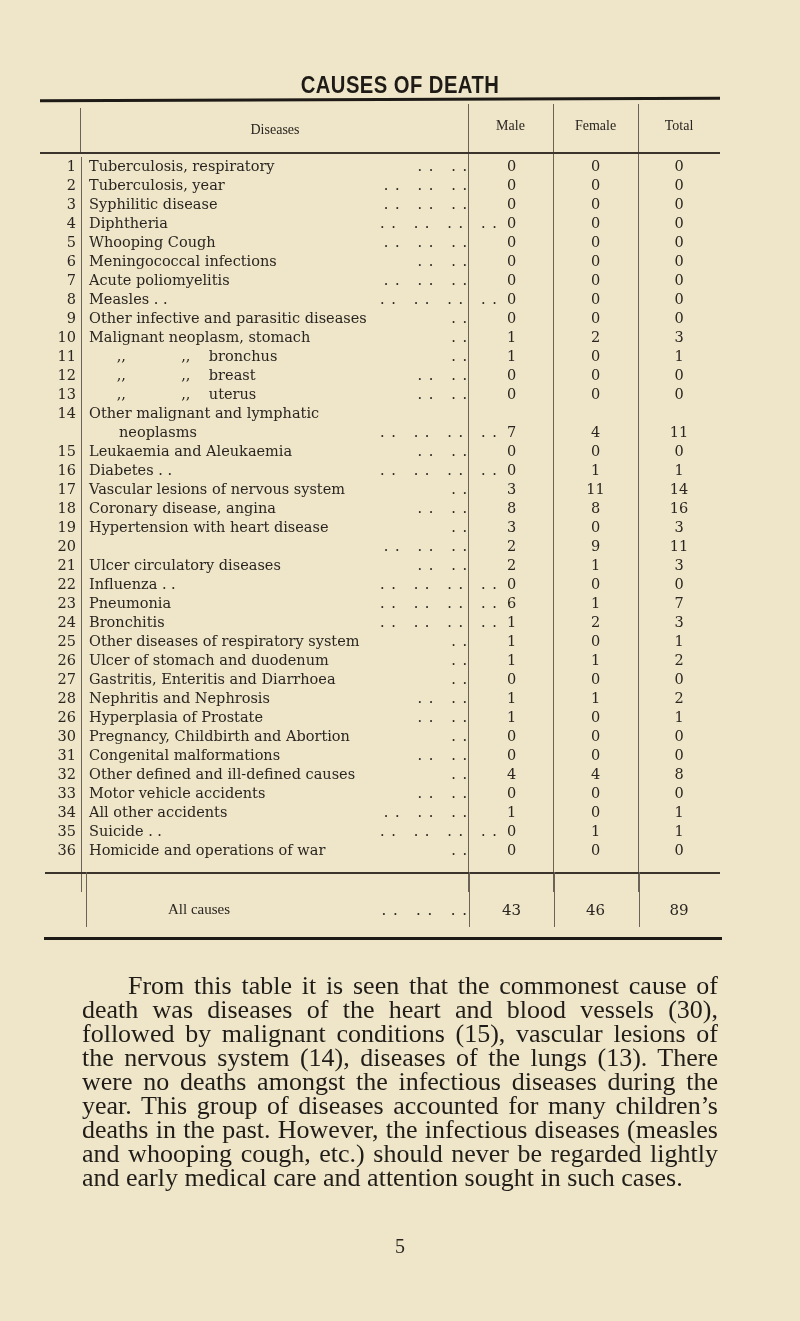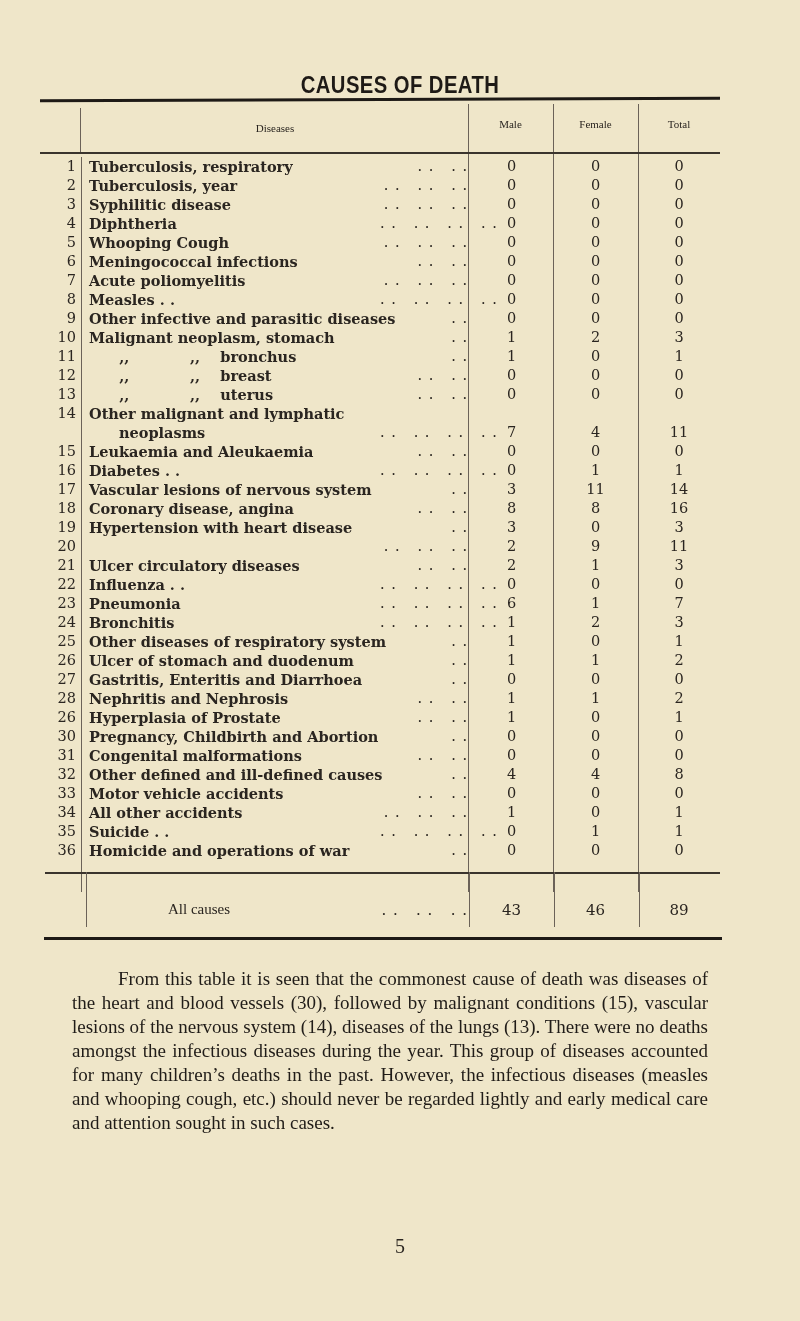--- a/index.html
+++ b/index.html
@@ -20,45 +20,45 @@
   .rule-thick {
     position: absolute; height: 3px; background: #1e1a16;
   }
   .rule-thin {
     position: absolute; height: 1px; background: #3a342d;
   }
   .vline {
     position: absolute; width: 1px; background: #6b6258;
   }
   .hdr {
-    position: absolute; top: 118px; font-size: 11px; text-align: center;
+    position: absolute; top: 118px; font-size: 14px; text-align: center;
     font-family: "Liberation Serif", "DejaVu Serif", serif;
   }
   .rows {
     position: absolute; top: 157px; left: 40px; width: 680px;
     font-size: 14.5px; line-height: 19px;
   }
   .row { position: relative; height: 19px; }
   .row.tall { height: 38px; }
   .num { position: absolute; left: 0; width: 36px; text-align: right; }
-  .dis { position: absolute; left: 49px; width: 380px; white-space: pre; font-weight: bold; }
+  .dis { position: absolute; left: 49px; width: 380px; white-space: pre; }
   .dis .cont { display: block; padding-left: 30px; }
   .dots { position: absolute; left: 340px; width: 88px; text-align: right; white-space: pre; letter-spacing: 1px; }
   .val { position: absolute; text-align: center; }
   .m { left: 430px; width: 83px; }
   .f { left: 513px; width: 85px; }
   .t { left: 598px; width: 82px; }
   .row.tall .m, .row.tall .f, .row.tall .t { top: 19px; }
   .total-row {
     position: absolute; top: 901px; left: 40px; width: 680px; font-size: 15px;
   }
   .para {
-    position: absolute; top: 948px; left: 72px; width: 636px;
+    position: absolute; top: 948px; left: 82px; width: 636px;
     font-family: "Liberation Serif", "DejaVu Serif", serif;
-    font-size: 19px; line-height: 24px; text-align: justify;
+    font-size: 26px; line-height: 24px; text-align: justify;
     text-indent: 46px;
     color: #201c18;
   }
   .pagenum {
     position: absolute; top: 1235px; left: 0; width: 800px; text-align: center;
     font-family: "Liberation Serif", "DejaVu Serif", serif; font-size: 20px;
   }
 </style>
 </head>
 <body>

